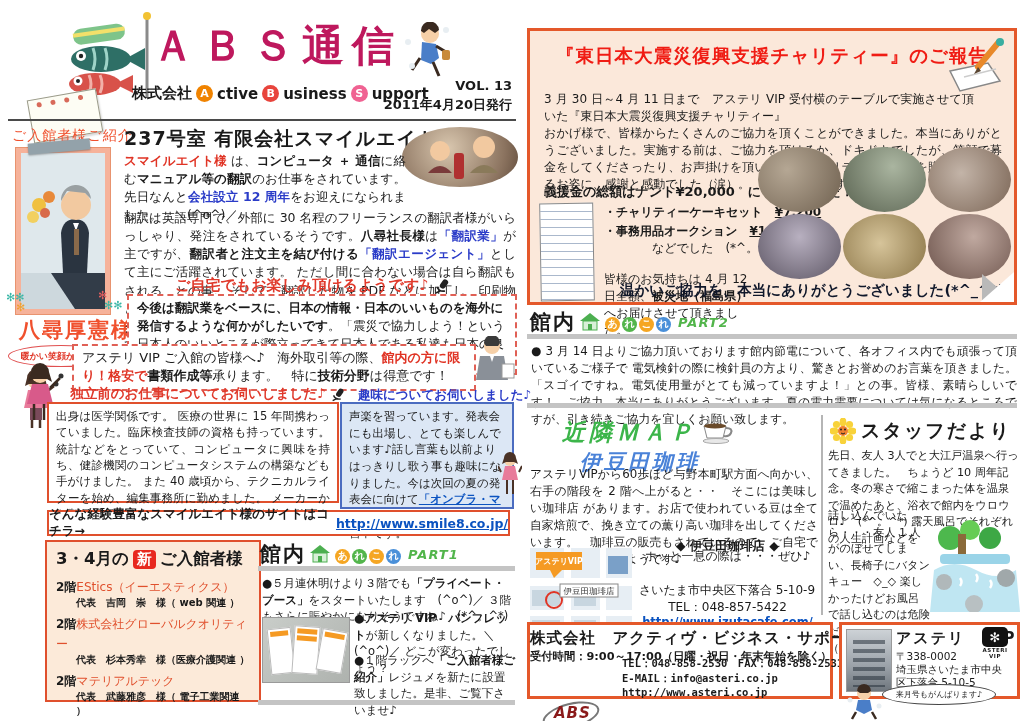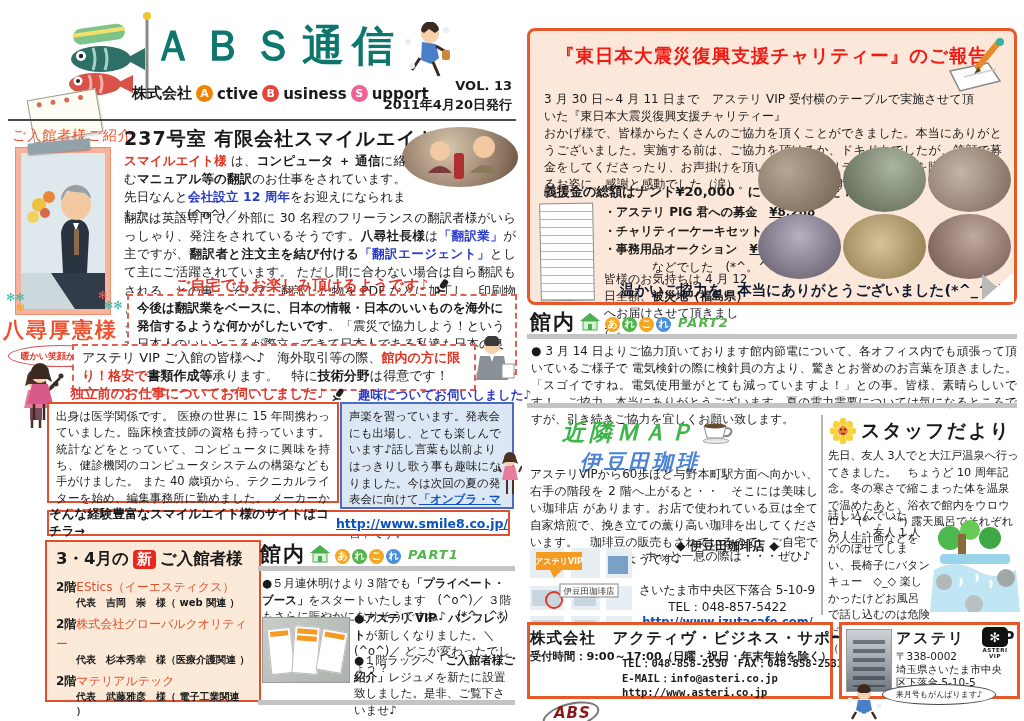--- a/index.html
+++ b/index.html
@@ -6,21 +6,21 @@
   .page{position:relative;width:1024px;height:721px;background:#fff;overflow:hidden;
         font-family:"DejaVu Sans","Liberation Sans",sans-serif;color:#1a1a1a}
   .abs{position:absolute}
   .b{font-weight:700}
   .red{color:#e03425;font-weight:700}
   .blue{color:#2b3cc8;font-weight:700}
   .link{color:#0b53c0;text-decoration:underline;font-weight:700}
   .ctr{text-align:center}
   .rt{line-height:1.45;font-size:12.5px;text-align:justify}
   
-  .abs-title{font-size:42px;font-weight:700;color:#0f766e;letter-spacing:8px;white-space:nowrap}
+  .abs-title{font-size:42px;font-weight:700;color:#be185d;letter-spacing:8px;white-space:nowrap}
   .brandrow{display:flex;align-items:center;gap:3px;font-size:15px;font-weight:700}
   .bw{display:inline-flex;width:17px;height:17px;border-radius:50%;color:#fff;font-size:11px;font-weight:700;
       align-items:center;justify-content:center;margin:0 1px}
   .c-a{background:#f08300}.c-b{background:#e8443c}.c-s{background:#f06292}
   .hline{background:#4a4a4a;height:2px}
   .note{background:#fdfdf4;border:1px solid #9a9a8a;transform:rotate(-10deg);box-shadow:1px 2px 2px rgba(0,0,0,.15)}
   .note i{position:absolute;top:3px;width:5px;height:5px;border-radius:50%;background:#d86a5a}
   
   .side-label{font-size:14px;font-weight:400;color:#f0502d;letter-spacing:1px;white-space:nowrap}
   .frame{border:5px solid #f6b29a;outline:1px solid #e8936f;background:linear-gradient(180deg,#e6edf1,#cfdade)}
@@ -47,21 +47,21 @@
   .t-rep{font-weight:700;font-size:10px;padding-left:20px;margin-bottom:3px}
   
   .k-title{display:flex;align-items:center;gap:3px;white-space:nowrap}
   .k-word{font-size:21px;font-weight:700;letter-spacing:2px}
   .ck{display:inline-flex;width:15px;height:15px;border-radius:50%;color:#fff;font-size:10px;font-weight:700;
       align-items:center;justify-content:center;margin:0 1px}
   .part{font-size:13px;font-weight:700;color:#52b54b;font-style:italic;letter-spacing:1px;margin-left:3px}
   .gbar{background:#c4c4c4;height:5px}
   .k-item{font-size:11.5px;line-height:1.45}
   
-  .charity{border:3px solid #e4582a;border-radius:8px;background:#fbe8da}
+  .charity{border:3px solid #e4582a;border-radius:0;background:#fbe8da}
   .ch-title{font-size:18.5px;font-weight:700;color:#f01c14;letter-spacing:1px;white-space:nowrap;text-align:center}
   .ch-txt{font-size:12px;line-height:1.42;text-align:justify}
   .ch-item{font-size:12px;line-height:1.55;font-weight:700;white-space:nowrap}
   .ch-amt{text-decoration:underline}
   .ch-foot{font-size:14.5px;font-weight:700;color:#0f172a;white-space:nowrap}
   .ph{border-radius:50%;width:83px;height:65px}
   .ph1{background:radial-gradient(circle at 35% 35%,#b5a794,#6e5f4e)}
   .ph2{background:radial-gradient(circle at 60% 30%,#aab5a0,#57604e)}
   .ph3{background:radial-gradient(circle at 40% 40%,#c3b4a8,#7a6454)}
   .ph4{background:radial-gradient(circle at 50% 35%,#b8b0c0,#5d5664)}
@@ -178,21 +178,21 @@
       <rect x="0" y="120" width="84" height="36" fill="#cdd8dd"></rect>
       <path d="M30 120 L54 156 L84 156 L84 120 z" fill="#323c48"></path>
     </svg>
   </div>
   <div class="abs banner" style="left:28px;top:141px;width:62px;height:11px"></div>
   <span class="flower-deco" style="left:6px;top:292px;color:#37b6a6">✻✻</span>
   <span class="flower-deco" style="left:16px;top:302px;color:#f0a030">✻</span>
   <span class="flower-deco" style="left:98px;top:290px;color:#e86060">✻</span>
   <span class="flower-deco" style="left:104px;top:300px;color:#37b6a6">✻✻</span>
 
-  <div class="abs pname" style="left:3px;top:316px">八尋厚憲様</div>
+  <div class="abs pname" style="left:19px;top:316px">八尋厚憲様</div>
   <div class="abs bubble" style="left:8px;top:345px;width:104px;height:20px">暖かい笑顔が素敵♥</div>
 
   <svg class="abs" style="left:14px;top:368px" width="48" height="62" viewBox="0 0 48 62">
     <circle cx="22" cy="12" r="9" fill="#f6d0a8"></circle>
     <path d="M13 10 a9 9 0 0 1 18 0 l2 8 -4 -2 -14 0 -4 2 z" fill="#4a3226"></path>
     <path d="M14 22 h16 l4 18 h-24 z" fill="#e87a9a"></path>
     <rect x="16" y="40" width="12" height="12" fill="#7a4a5a"></rect>
     <path d="M18 52 v8 M26 52 v8 M30 26 l10 -8" stroke="#4a3226" stroke-width="2.5" fill="none"></path>
     <circle cx="42" cy="16" r="2.5" fill="#333"></circle>
   </svg>
@@ -315,21 +315,20 @@
       <path d="M20 40 l32 -8" stroke="#ccc" stroke-width="1.5"></path>
       <path d="M54 6 L34 30" stroke="#e8892a" stroke-width="6" stroke-linecap="round"></path>
       <path d="M34 30 l-4 7 7 -3 z" fill="#5a4632"></path>
       <circle cx="56" cy="5" r="4" fill="#3aaea0"></circle>
     </svg>
     <div class="abs ch-txt" style="left:14px;top:60px;width:430px">3 月 30 日～4 月 11 日まで　アステリ VIP 受付横のテーブルで実施させて頂いた『東日本大震災復興支援チャリティー』</div>
     <div class="abs ch-txt" style="left:14px;top:94px;width:458px">おかげ様で、皆様からたくさんのご協力を頂くことができました。本当にありがとうございました。実施する前は、ご協力を頂けるか、ドキドキでしたが、笑顔で募金をしてくださったり、お声掛けを頂いたり、チャリティーケーキを購入して下さるお姿に、感謝と感動でした（涙）。　皆様さすがです！</div>
     <div class="abs b" style="left:14px;top:152px;font-size:13px;white-space:nowrap">義援金の総額はナント¥20,000　にもなりました！</div>
     <div class="abs receipt" style="left:10px;top:172px;width:52px;height:96px"></div>
     <div class="abs" style="left:74px;top:172px">
-      <div class="ch-item"><span>・アステリ PIG 君への募金</span>　<span class="ch-amt">¥8,288</span></div>
       <div class="ch-item"><span>・チャリティーケーキセット</span>　<span class="ch-amt">¥7,200</span></div>
       <div class="ch-item"><span>・事務用品オークション</span>　<span class="ch-amt">¥1,500</span></div>
       <div style="font-size:12px;padding-left:48px">などでした　(*^。^*)</div>
     </div>
     <div class="abs ch-txt" style="left:74px;top:240px;width:150px;text-align:left"><span>皆様のお気持ちは 4 月 12 日全額、</span><span class="b">被災地（福島県）</span><span>へお届けさせて頂きました。</span></div>
     <div class="abs" style="left:228px;top:116px;width:254px;display:flex;flex-wrap:wrap;gap:2px">
       <div class="ph ph1"></div>
       <div class="ph ph2"></div>
       <div class="ph ph3"></div>
       <div class="ph ph4"></div>

